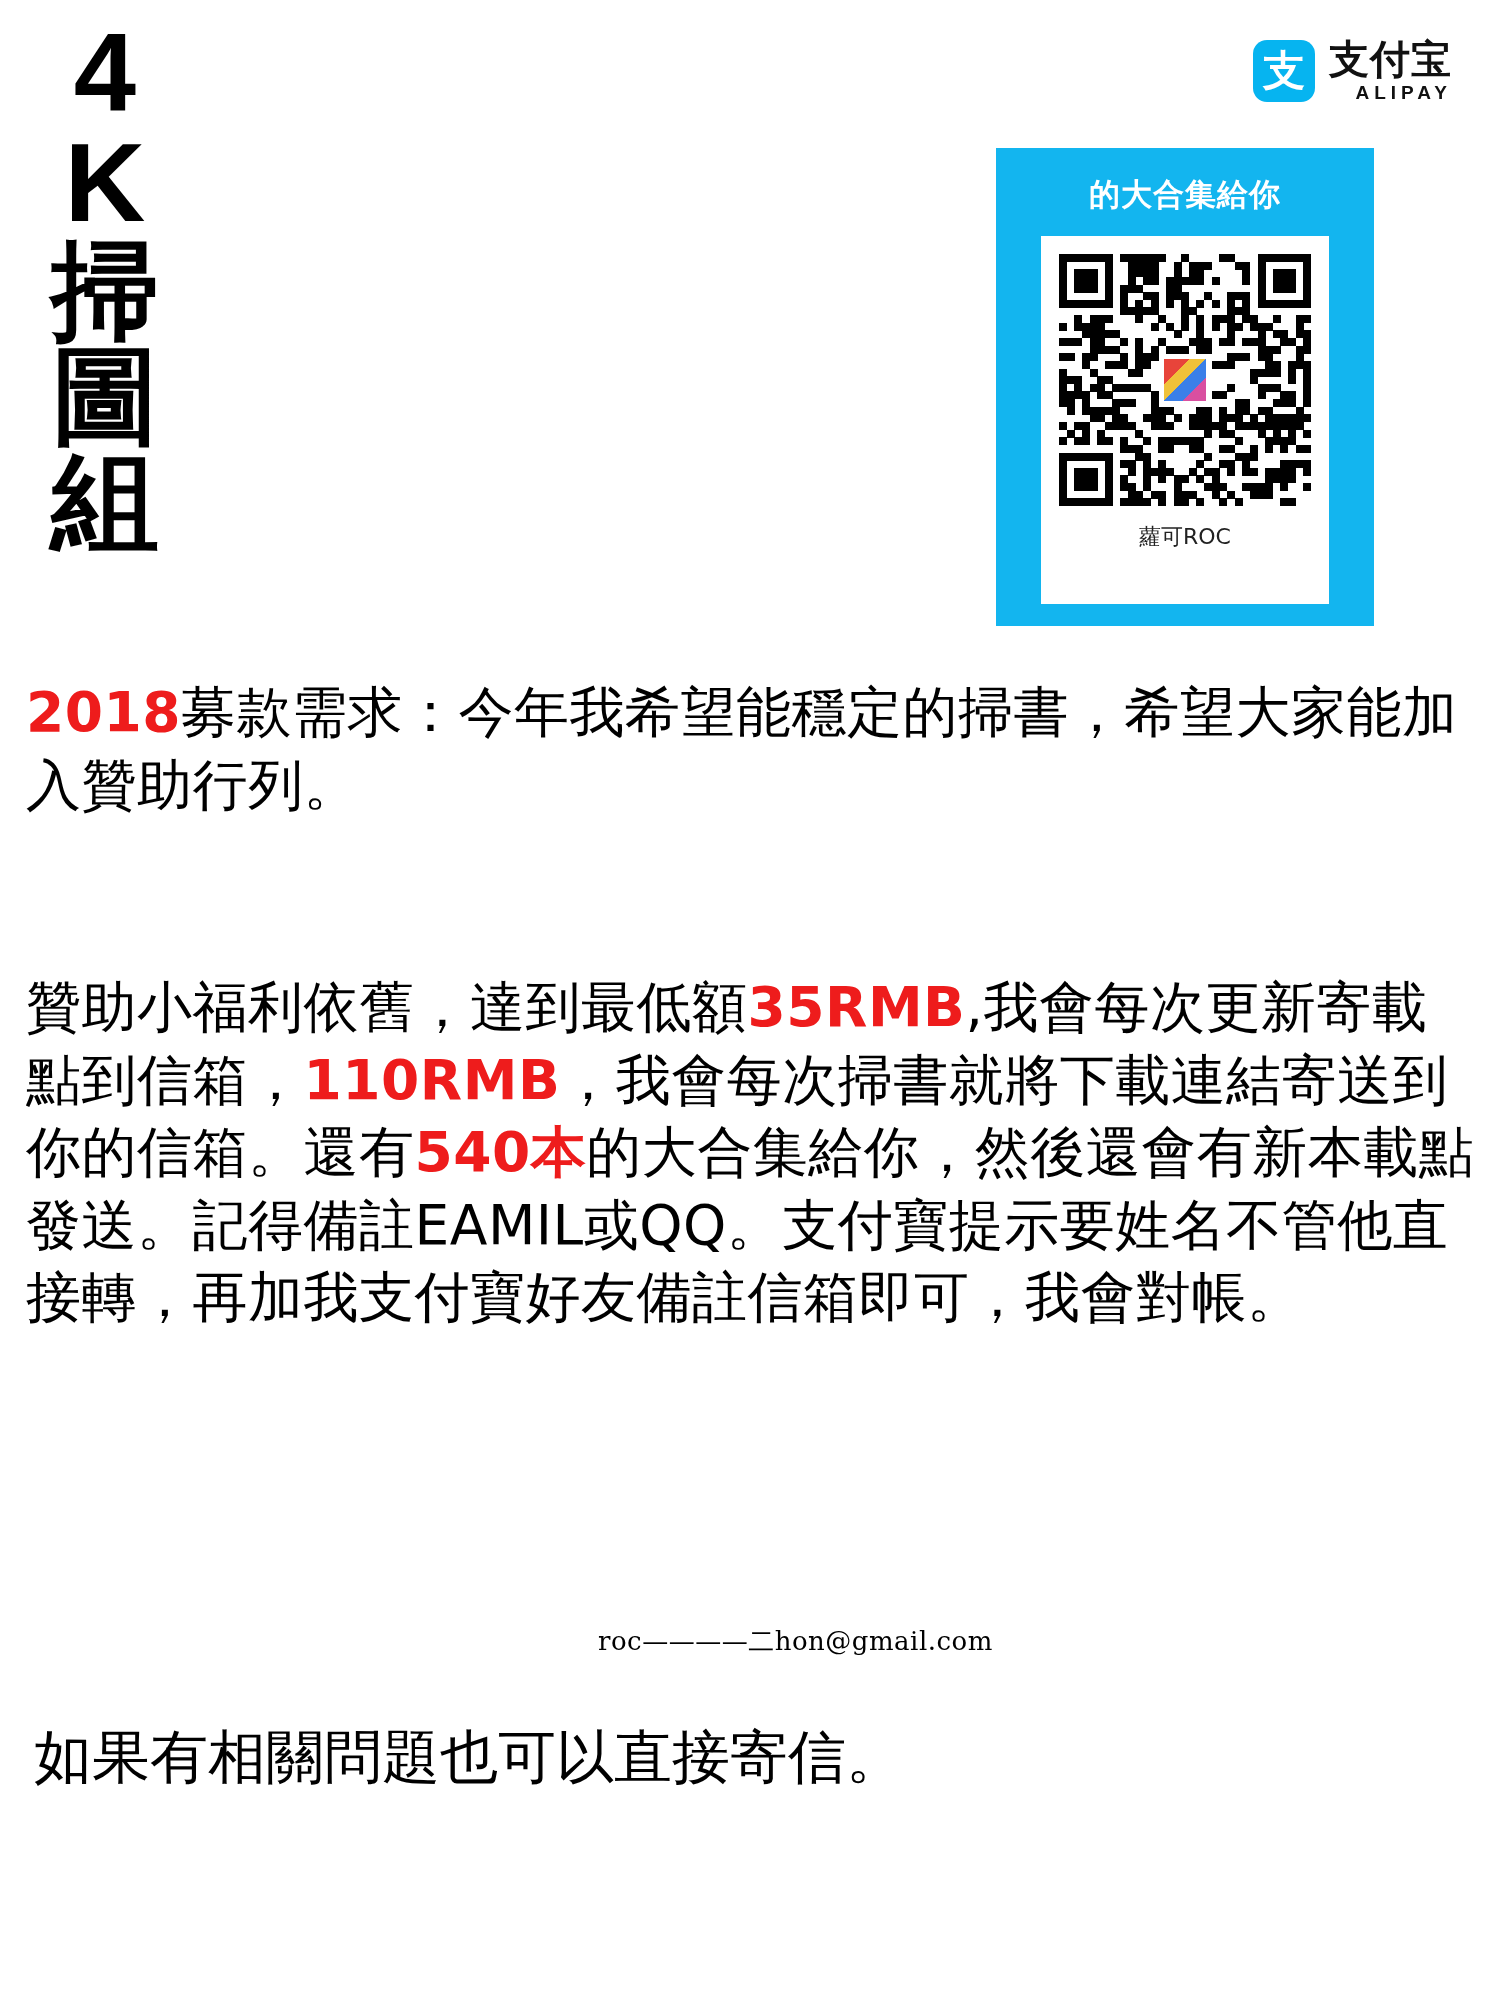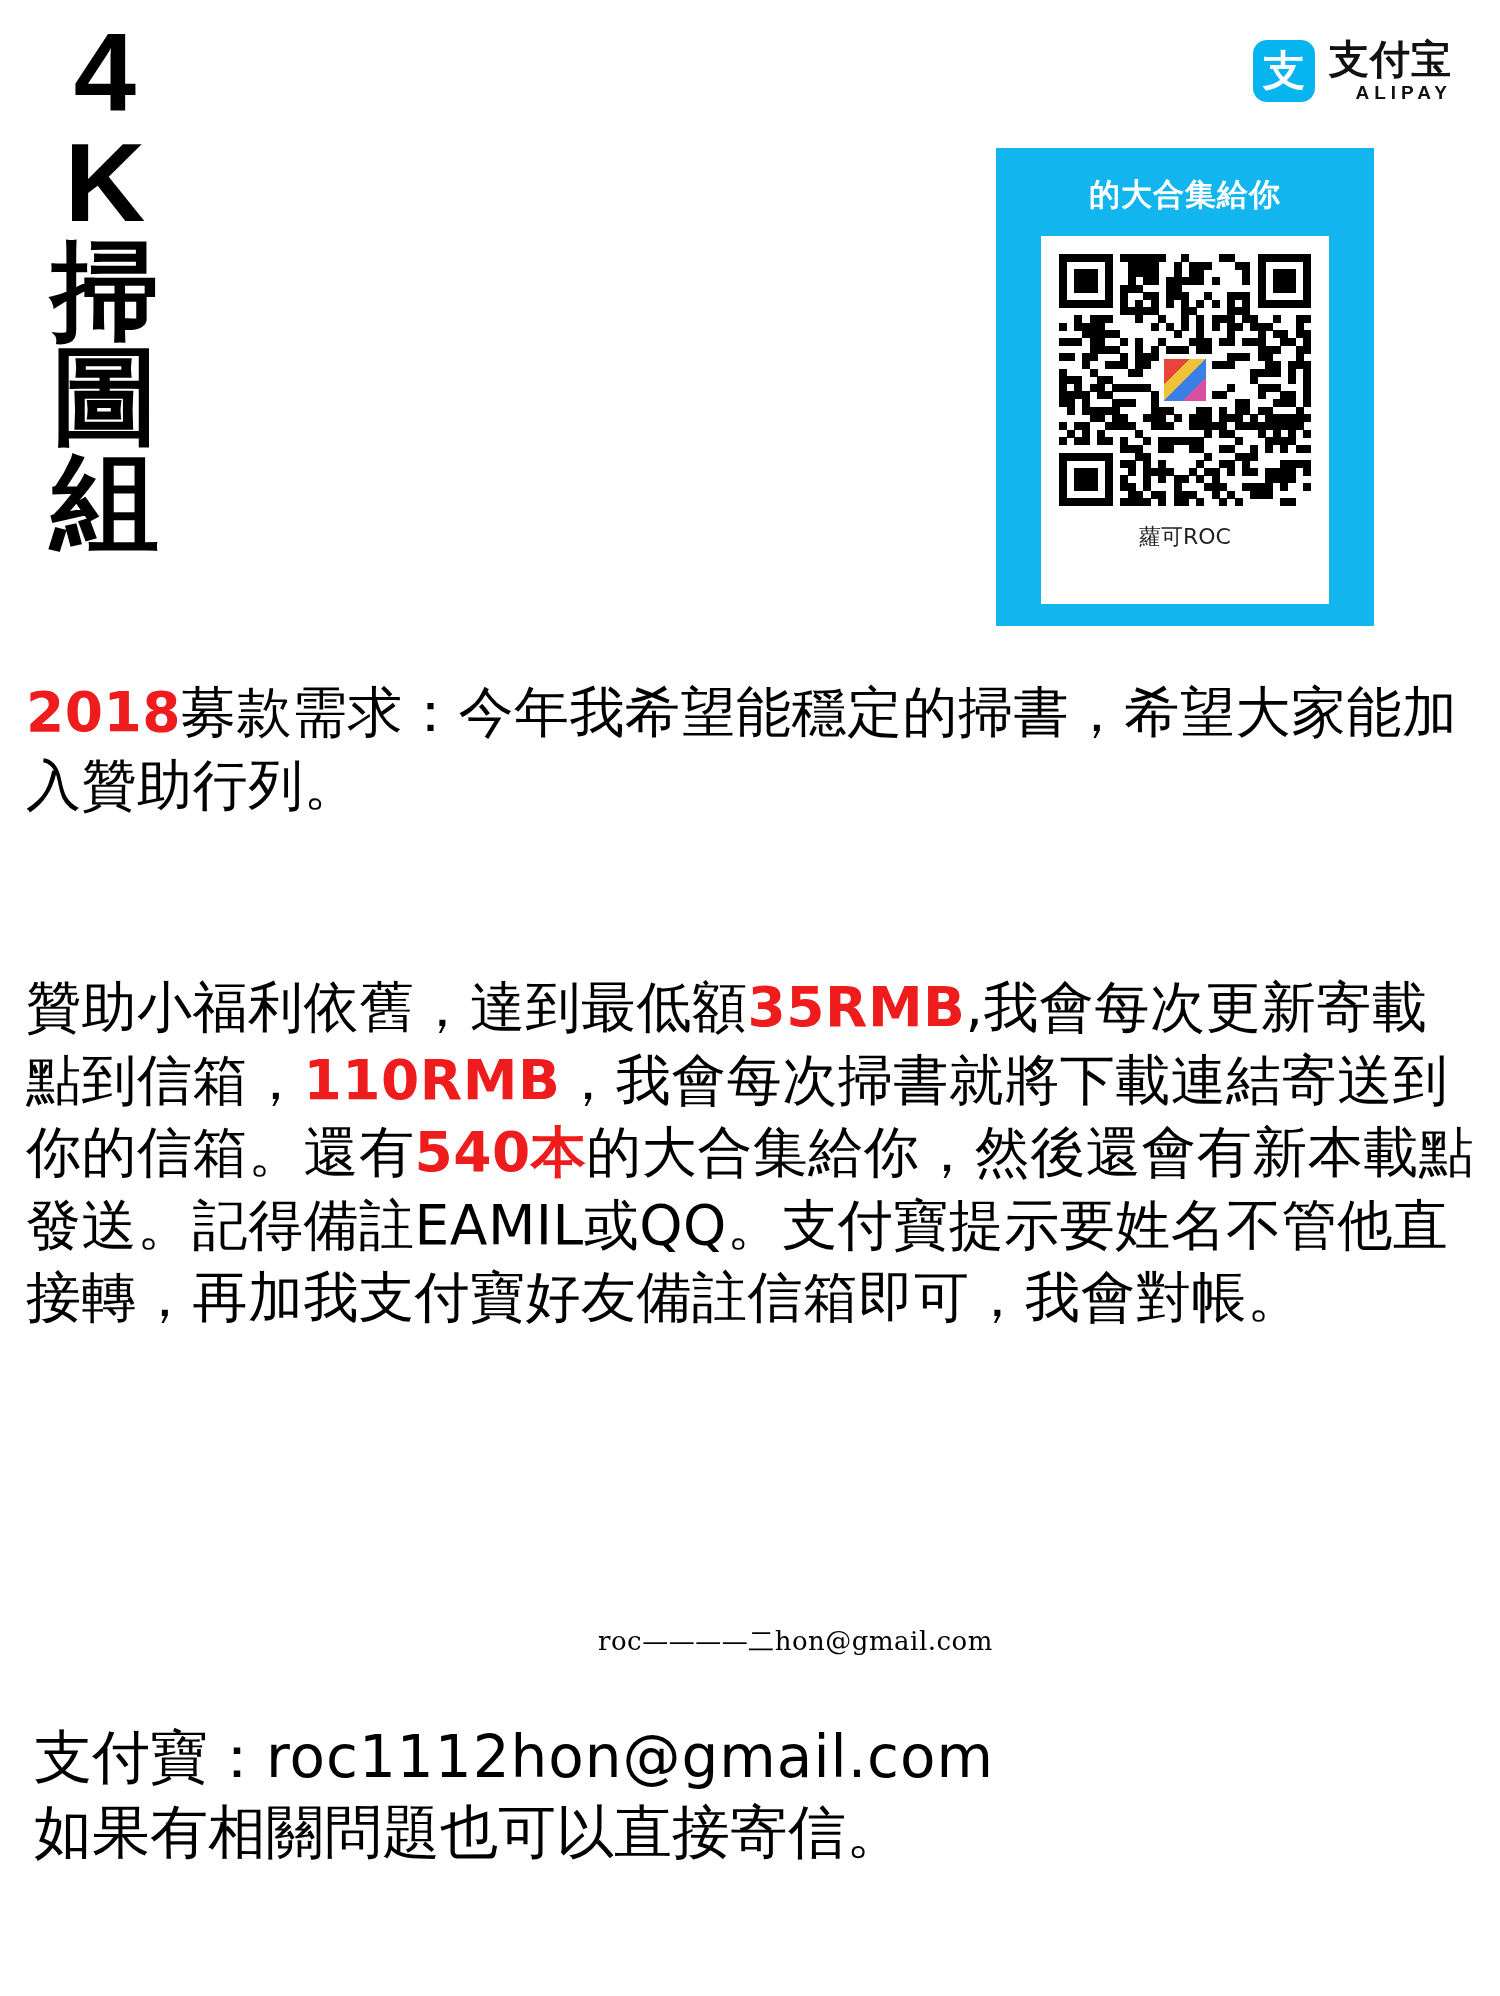--- a/index.html
+++ b/index.html
@@ -763,15 +763,14 @@
 
 <div id="para-2" class="body-text">
   <span>贊助小福利依舊，達到最低額</span><span class="hl">35RMB</span><span>,我會每次更新寄載點到信箱，</span><span class="hl">110RMB</span><span>，我會每次掃書就將下載連結寄送到你的信箱。還有</span><span class="hl">540本</span><span>的大合集給你，然後還會有新本載點發送。記得備註EAMIL或QQ。支付寶提示要姓名不管他直接轉，再加我支付寶好友備註信箱即可，我會對帳。</span>
 </div>
 
 <div id="annotation">
   <div class="line2">roc————二hon@gmail.com</div>
 </div>
 
 <div id="footer">
-  <div class="line"><span>支付寶：</span><span class="email">roc1112hon@gmail.com</span></div>
   <div class="line">如果有相關問題也可以直接寄信。</div>
 </div>
 
 </body></html>

